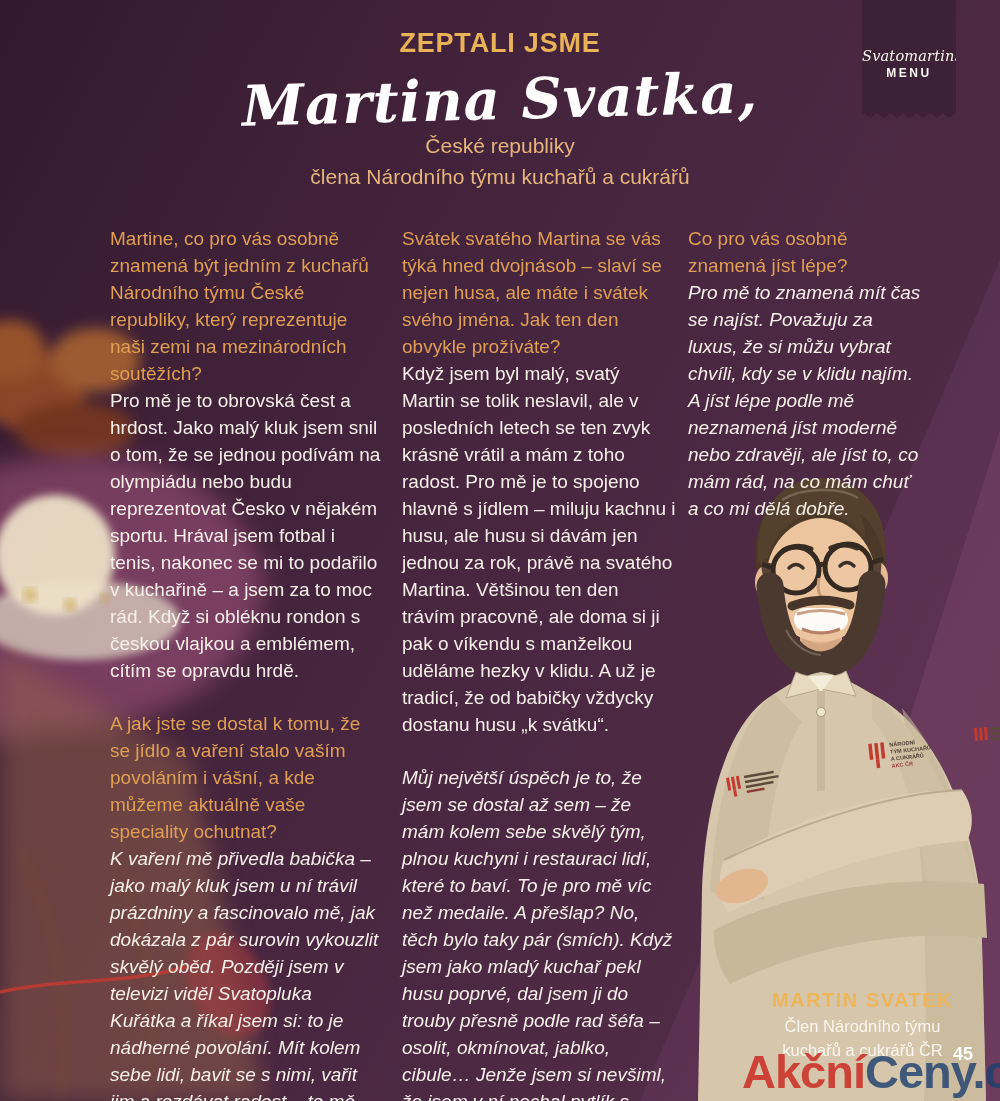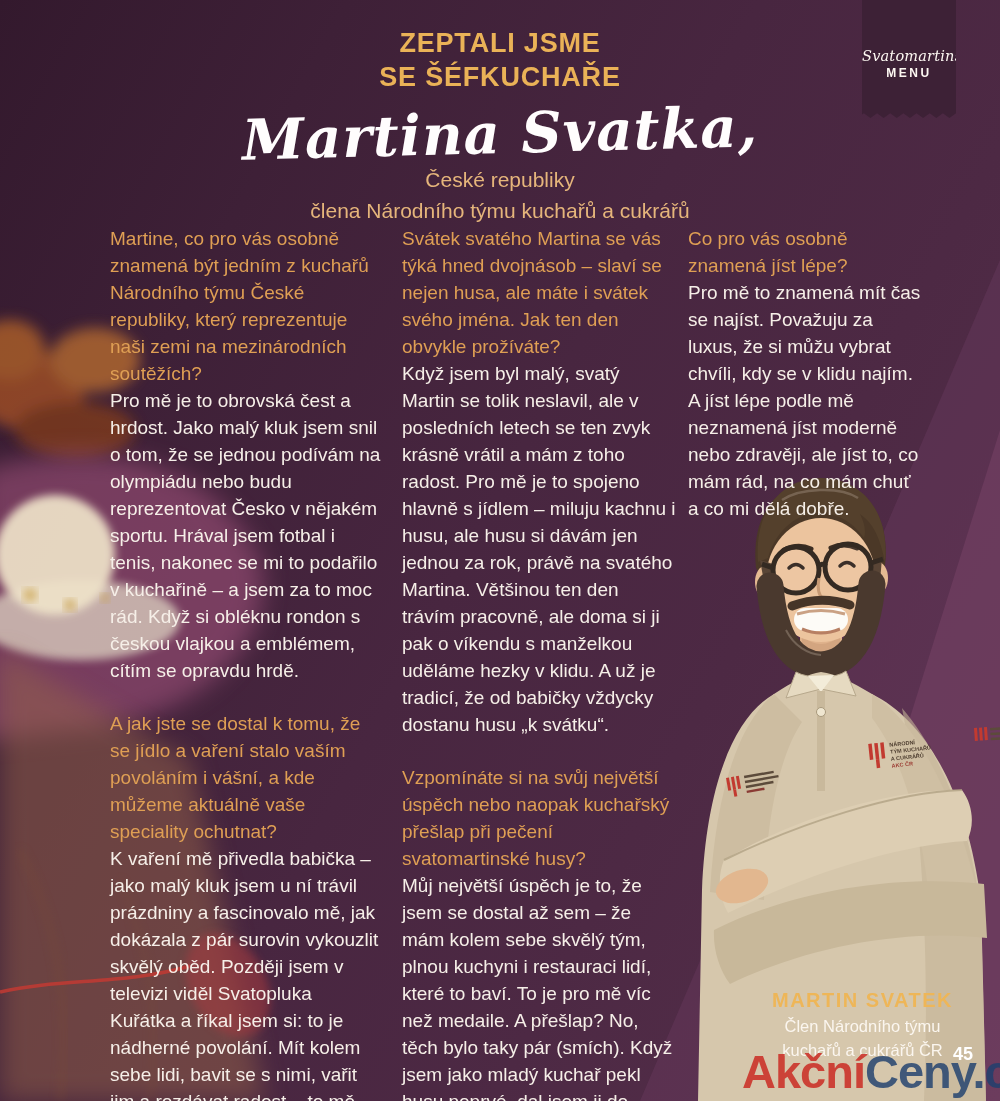--- a/index.html
+++ b/index.html
@@ -33,21 +33,21 @@
   .subtitle{font-size:21px;line-height:31px;color:#e5b57b;}
   
   .columns{position:absolute;inset:0;z-index:2;border-radius:17px;}
   .col{position:absolute;top:225px;font-size:19px;line-height:27px;}
   .col1{left:110px;width:272px;}
   .col2{left:402px;width:274px;}
   .col3{left:688px;width:234px;}
   .col p{margin:0;}
   .col p.question{color:#df9f54;}
   .col p.answer{color:#f6efe8;margin-bottom:26px;}
-  .col p.answer:last-child{margin-bottom:0;}
+  .col p.answer:last-child{margin-bottom:0;font-style:italic;}
   
   .chef{position:absolute;left:690px;top:460px;z-index:1;}
   .chef-caption{position:absolute;left:690px;top:989px;width:345px;text-align:center;z-index:4;}
   .chef-name{font-size:20px;font-weight:bold;letter-spacing:1.5px;color:#eeb658;}
   .chef-role{font-size:16.5px;line-height:24px;color:#fbf6ef;margin-top:2px;}
   .chef-role + .chef-role{margin-top:0;}
   
   .page-number{position:absolute;right:27px;top:1044px;font-size:18px;font-weight:bold;color:#ffffff;z-index:5;}
   .watermark{
     position:absolute;left:742px;top:1046px;z-index:5;
@@ -107,38 +107,36 @@
   </svg>
 
   <div class="badge">
     <div class="badge-script">Svatomartinské</div>
     <div class="badge-menu">MENU</div>
   </div>
 
   <header class="header">
     <div class="kicker">
       <div>ZEPTALI JSME</div>
-      <div>SE ŠÉFKUCHAŘE</div>
     </div>
     <div class="script-name">Martina Svatka,</div>
     <div class="subtitle">České republiky</div>
     <div class="subtitle">člena Národního týmu kuchařů a cukrářů</div>
   </header>
 
   <main class="columns">
     <div class="col col1">
         <p class="question">Martine, co pro vás osobně znamená být jedním z kuchařů Národního týmu České republiky, který reprezentuje naši zemi na mezinárodních soutěžích?</p>
         <p class="answer">Pro mě je to obrovská čest a hrdost. Jako malý kluk jsem snil o tom, že se jednou podívám na olympiádu nebo budu reprezentovat Česko v nějakém sportu. Hrával jsem fotbal i tenis, nakonec se mi to podařilo v kuchařině – a jsem za to moc rád. Když si obléknu rondon s českou vlajkou a emblémem, cítím se opravdu hrdě.</p>
         <p class="question">A jak jste se dostal k tomu, že se jídlo a vaření stalo vaším povoláním i vášní, a kde můžeme aktuálně vaše speciality ochutnat?</p>
         <p class="answer">K vaření mě přivedla babička – jako malý kluk jsem u ní trávil prázdniny a fascinovalo mě, jak dokázala z pár surovin vykouzlit skvělý oběd. Později jsem v televizi viděl Svatopluka Kuřátka a říkal jsem si: to je nádherné povolání. Mít kolem sebe lidi, bavit se s nimi, vařit jim a rozdávat radost – to mě lákalo od začátku. Dnes už čtyři roky působím v restauraci MACE v hotelu Palcát v Táboře.</p>
       </div>
     <div class="col col2">
         <p class="question">Svátek svatého Martina se vás týká hned dvojnásob – slaví se nejen husa, ale máte i svátek svého jména. Jak ten den obvykle prožíváte?</p>
         <p class="answer">Když jsem byl malý, svatý Martin se tolik neslavil, ale v posledních letech se ten zvyk krásně vrátil a mám z toho radost. Pro mě je to spojeno hlavně s jídlem – miluju kachnu i husu, ale husu si dávám jen jednou za rok, právě na svatého Martina. Většinou ten den trávím pracovně, ale doma si ji pak o víkendu s manželkou uděláme hezky v klidu. A už je tradicí, že od babičky vždycky dostanu husu „k svátku“.</p>
-        <p class="question">Vzpomínáte si na svůj největší úspěch nebo naopak kuchařský přešlap při pečení svatomartinské husy?</p>
         <p class="answer">Můj největší úspěch je to, že jsem se dostal až sem – že mám kolem sebe skvělý tým, plnou kuchyni i restauraci lidí, které to baví. To je pro mě víc než medaile. A přešlap? No, těch bylo taky pár (smích). Když jsem jako mladý kuchař pekl husu poprvé, dal jsem ji do trouby přesně podle rad šéfa – osolit, okmínovat, jablko, cibule… Jenže jsem si nevšiml, že jsem v ní nechal pytlík s vnitřnostmi. To jsem pak poslouchal až do Vánoc.</p>
       </div>
     <div class="col col3">
         <p class="question">Co pro vás osobně znamená jíst lépe?</p>
         <p class="answer">Pro mě to znamená mít čas se najíst. Považuju za luxus, že si můžu vybrat chvíli, kdy se v klidu najím. A jíst lépe podle mě neznamená jíst moderně nebo zdravěji, ale jíst to, co mám rád, na co mám chuť a co mi dělá dobře.</p>
       </div>
   </main>
 
   <svg class="chef" width="310" height="641" viewBox="0 0 310 641">
 

